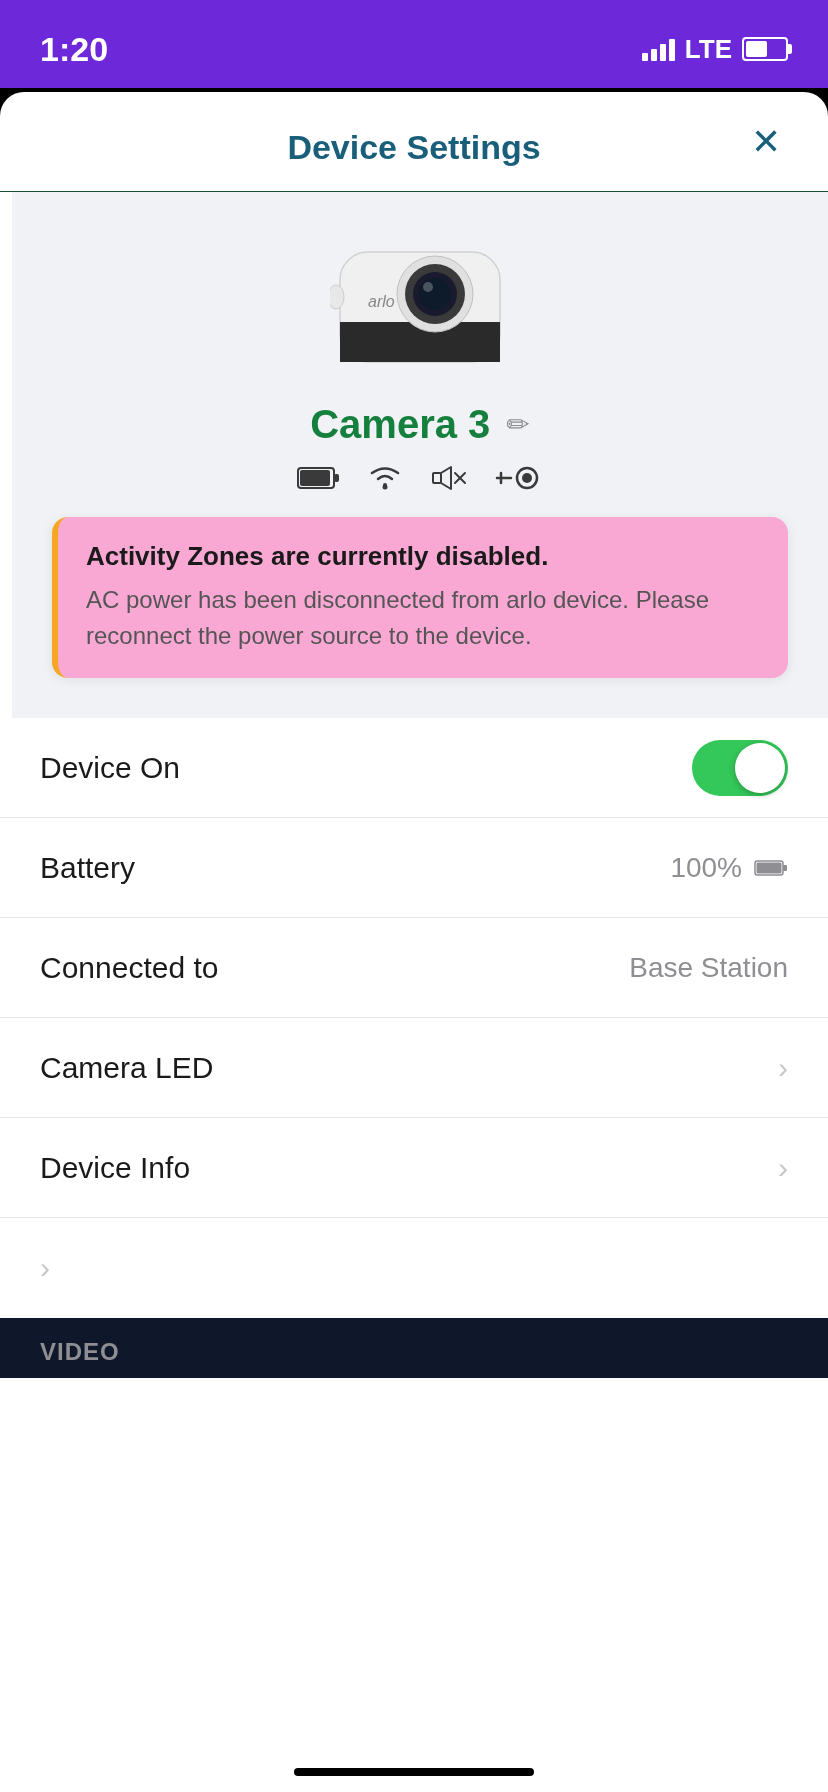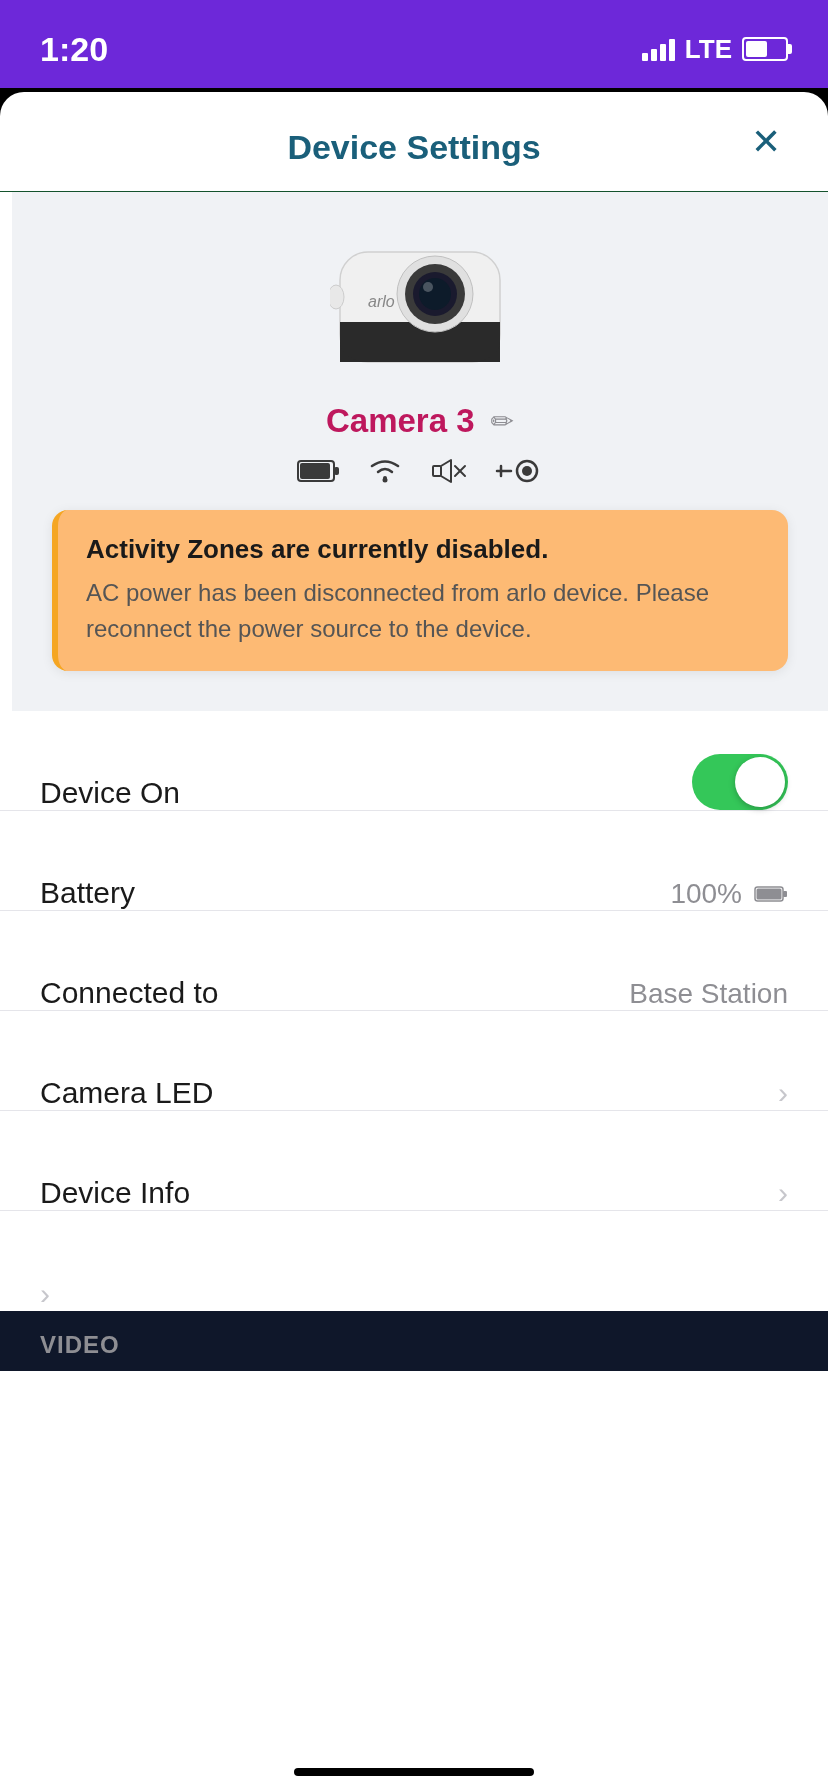--- a/index.html
+++ b/index.html
@@ -153,41 +153,41 @@
     }
 
     .device-name-row {
       display: flex;
       align-items: center;
       gap: 16px;
       margin-bottom: 16px;
     }
 
     .device-name {
-      font-size: 33px;
+      font-size: 40px;
       font-weight: 800;
-      color: #be185d;
+      color: #15803d;
     }
 
     .edit-icon {
       font-size: 28px;
       color: #8e8e93;
       cursor: pointer;
     }
 
     .device-status-icons {
       display: flex;
       align-items: center;
       gap: 24px;
       margin-bottom: 24px;
     }
 
     
     .warning-box {
-      background: #fdba74;
+      background: #f9a8d4;
       border-radius: 16px;
       padding: 24px 28px;
       width: 100%;
       border-left: 6px solid #f5a623;
       box-shadow: 0 2px 12px rgba(0,0,0,0.08);
     }
 
     .warning-title {
       font-size: 26px;
       font-weight: 700;
@@ -202,21 +202,21 @@
     }
 
     
     .settings-section {
       background: #fff;
       padding: 0;
     }
 
     .settings-row {
       display: flex;
-      align-items: flex-end;
+      align-items: center;
       justify-content: space-between;
       padding: 0 40px;
       height: 100px;
       border-bottom: 1px solid #e5e5ea;
       cursor: pointer;
     }
 
     .settings-row:last-child {
       border-bottom: none;
     }

